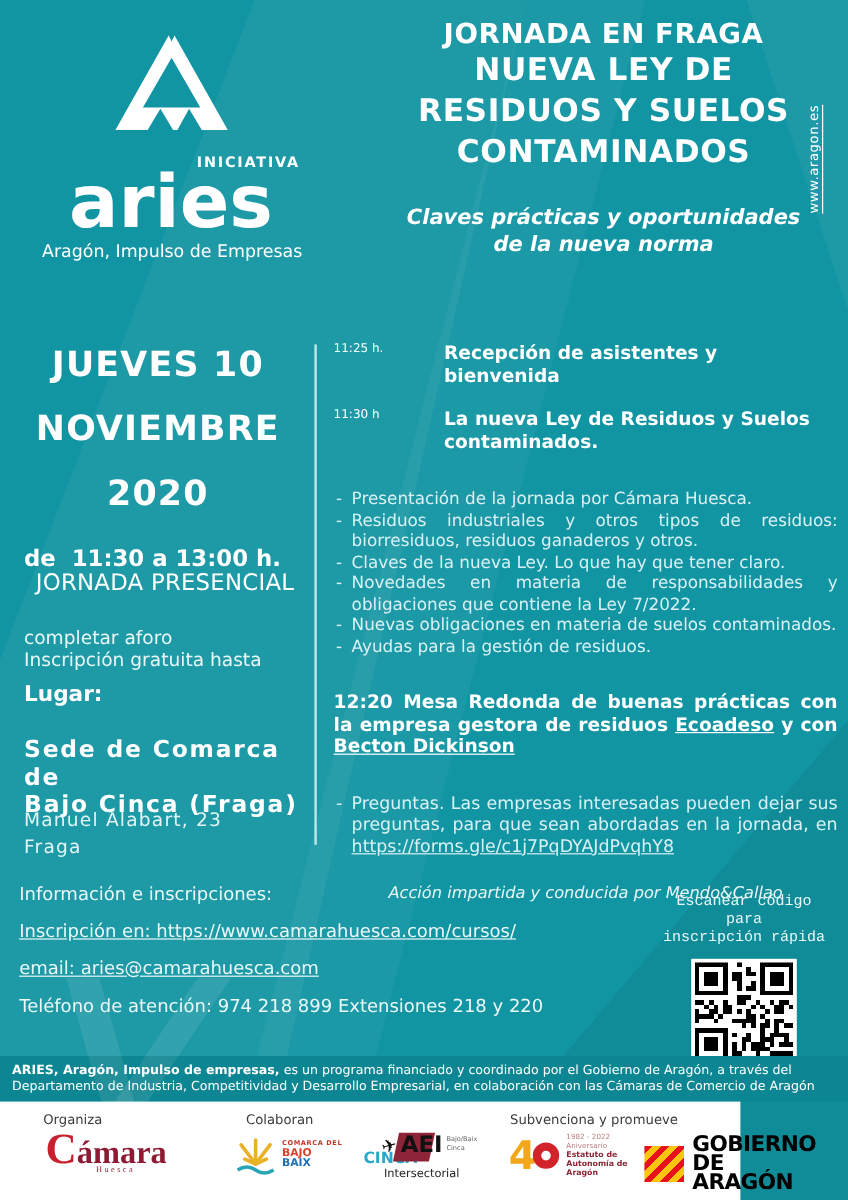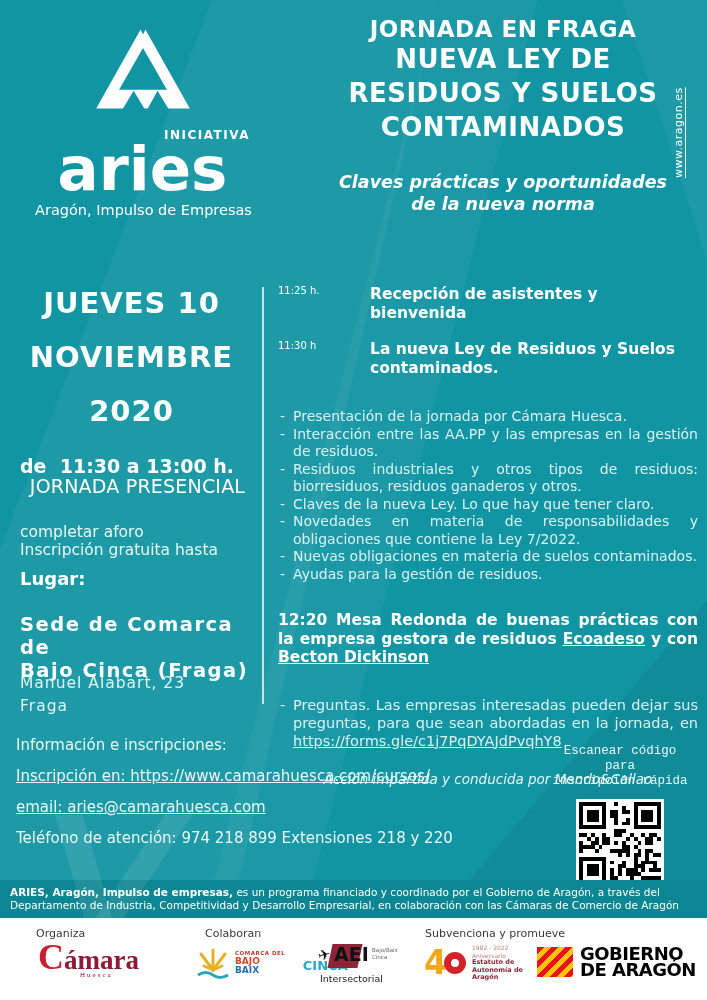--- a/index.html
+++ b/index.html
@@ -65,21 +65,21 @@
   .qrblock{position:absolute;left:545px;top:744px;width:150px;text-align:center;z-index:1;}
   .qrcap{font-size:12.5px;line-height:15px;color:#EAF8F9;font-family:Liberation Mono, monospace;}
   .qr{margin:10px auto 0;width:88px;height:88px;background:#fff;padding:3px;}
 
   
   .band{position:absolute;left:0;top:880px;width:707px;height:38px;background:#0B8692;
         padding:6px 10px 0;font-size:10.5px;line-height:13px;color:#fff;z-index:1;}
   .band b{font-weight:bold;}
 
   
-  .wfooter{position:absolute;left:0;top:918px;width:707px;height:82px;background:#fff;color:#333;z-index:1;padding-left:25px;}
+  .wfooter{position:absolute;left:0;top:918px;width:617px;height:82px;background:#fff;color:#333;z-index:1;padding-left:25px;}
   .flabel{position:absolute;font-size:11px;color:#3a3a3a;top:9px;}
   .lab-org{left:36px;} .lab-col{left:205px;} .lab-sub{left:425px;}
 
   .camara{position:absolute;left:38px;top:26px;font-family:"Liberation Serif","DejaVu Serif",serif;}
   .camara .cword{font-size:27px;font-weight:bold;color:#8E1B34;line-height:26px;}
   .camara .cbig{font-size:36px;color:#C8202F;}
   .camara .csub{font-size:7px;letter-spacing:2px;color:#8E1B34;margin:-2px 0 0 42px;}
 
   .comarca{position:absolute;left:196px;top:24px;display:flex;align-items:center;}
   .comarca .ctext{margin-left:5px;line-height:8px;}
@@ -170,21 +170,20 @@
     <div class="sched-row">
       <div class="stime">11:25 h.</div>
       <div class="stitle">Recepción de asistentes y bienvenida</div>
     </div>
     <div class="sched-row">
       <div class="stime">11:30 h</div>
       <div class="stitle">La nueva Ley de Residuos y Suelos contaminados.</div>
     </div>
     <ul class="bullets">
       <li>Presentación de la jornada por Cámara Huesca.</li>
-      <li>Interacción entre las AA.PP y las empresas en la gestión de residuos.</li>
       <li>Residuos industriales y otros tipos de residuos: biorresiduos, residuos ganaderos y otros.</li>
       <li>Claves de la nueva Ley. Lo que hay que tener claro.</li>
       <li>Novedades en materia de responsabilidades y obligaciones que contiene la Ley 7/2022.</li>
       <li>Nuevas obligaciones en materia de suelos contaminados.</li>
       <li>Ayudas para la gestión de residuos.</li>
     </ul>
     <p class="roundtable"><span>12:20 Mesa Redonda de buenas prácticas con la empresa gestora de residuos </span><span class="ulined">Ecoadeso</span><span> y con </span><span class="ulined">Becton Dickinson</span></p>
     <div class="question"><span>Preguntas. Las empresas interesadas pueden dejar sus preguntas, para que sean abordadas en la jornada, en </span><a>https://forms.gle/c1j7PqDYAJdPvqhY8</a></div>
     <div class="conducted">Acción impartida y conducida por Mendo&amp;Callao</div>
   </div>

